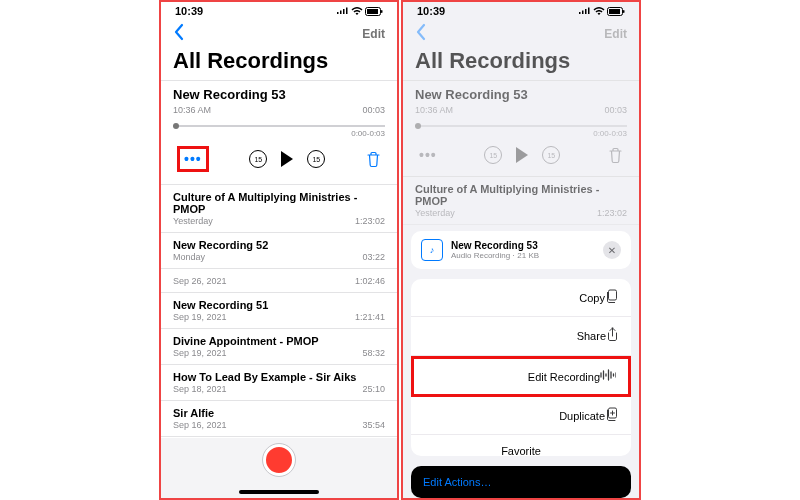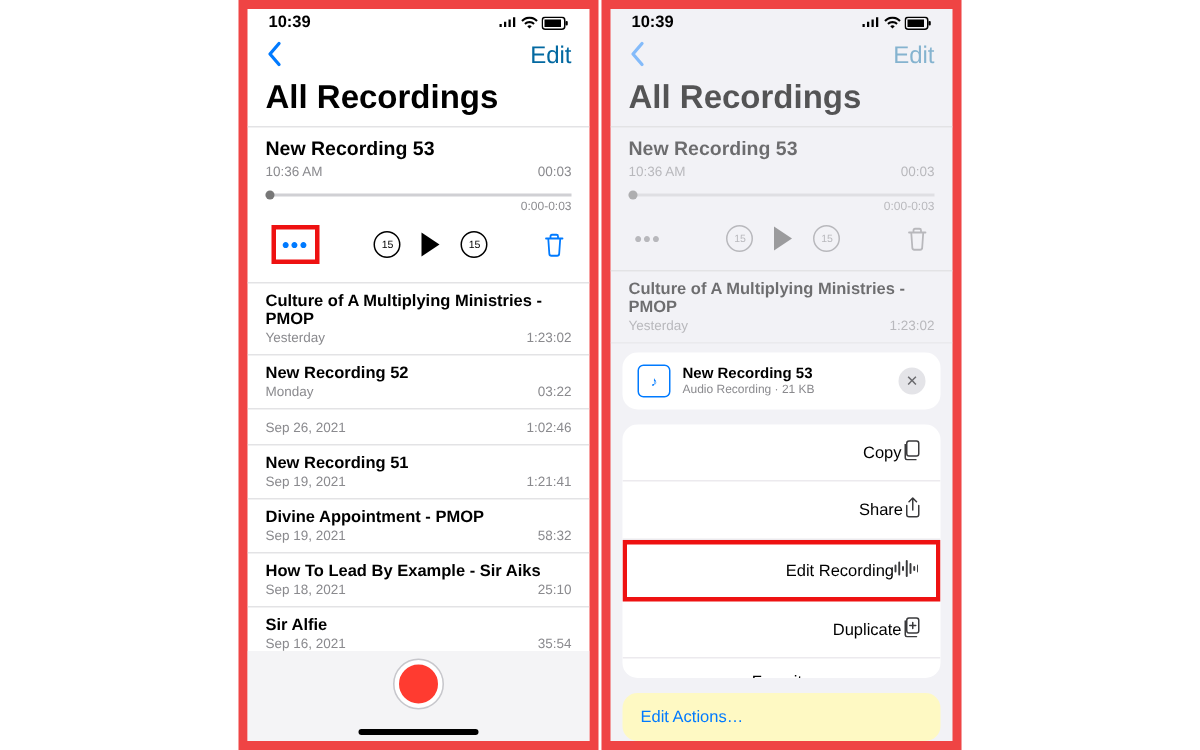--- a/index.html
+++ b/index.html
@@ -14,21 +14,21 @@
     color: #000;
   }
   .container {
     display: flex;
     gap: 2px;
   }
   .phone {
     width: 240px;
     height: 500px;
     background: #fff;
-    border: 6px solid #ef4444;
+    border: 2px solid #ef4444;
     display: flex;
     flex-direction: column;
     overflow: hidden;
     position: relative;
   }
   .phone.dimmed { background: #f2f2f6; }
   .status-bar {
     display: flex;
     justify-content: space-between;
     align-items: center;
@@ -37,21 +37,21 @@
     font-weight: 600;
   }
   .sbar-icons { display:flex; gap:2px; align-items:center; }
   .nav-bar {
     display: flex;
     justify-content: space-between;
     align-items: center;
     padding: 4px 12px 2px 12px;
   }
   .nav-bar .back { color:#007aff; font-size:18px; line-height:1; }
-  .nav-bar .edit { color:#0369a1; font-size:16px; }
+  .nav-bar .edit { color:#737373; font-size:12px;font-weight:bold; }
   .h1 {
     font-size: 22px;
     font-weight: 700;
     padding: 2px 12px 6px 12px;
   }
   .divider { border-bottom:1px solid #e3e3e5; }
 
   .expanded {
     padding: 6px 12px 6px 12px;
   }
@@ -124,21 +124,21 @@
   }
   .action-row {
     display:flex; justify-content:flex-end; align-items:center;
     padding:10px 12px; border-bottom:1px solid #eceaee; font-size:11px;
   }
   .action-row:last-child { border-bottom:none;flex-direction:column; }
   .action-row.hl { border:3px solid #e11; }
   .action-icon { color:#3a3a3c; font-size:12px; }
 
   .edit-actions {
-    margin:10px 8px 0 8px; background:#fef9c3; border-radius:10px;
+    margin:10px 8px 0 8px; background:#000000; border-radius:10px;
     padding:10px 12px; font-size:11px; color:#007aff;
   }
 </style>
 </head>
 <body>
 
 <div class="container">
 
   <div class="phone">
     <div class="status-bar">

